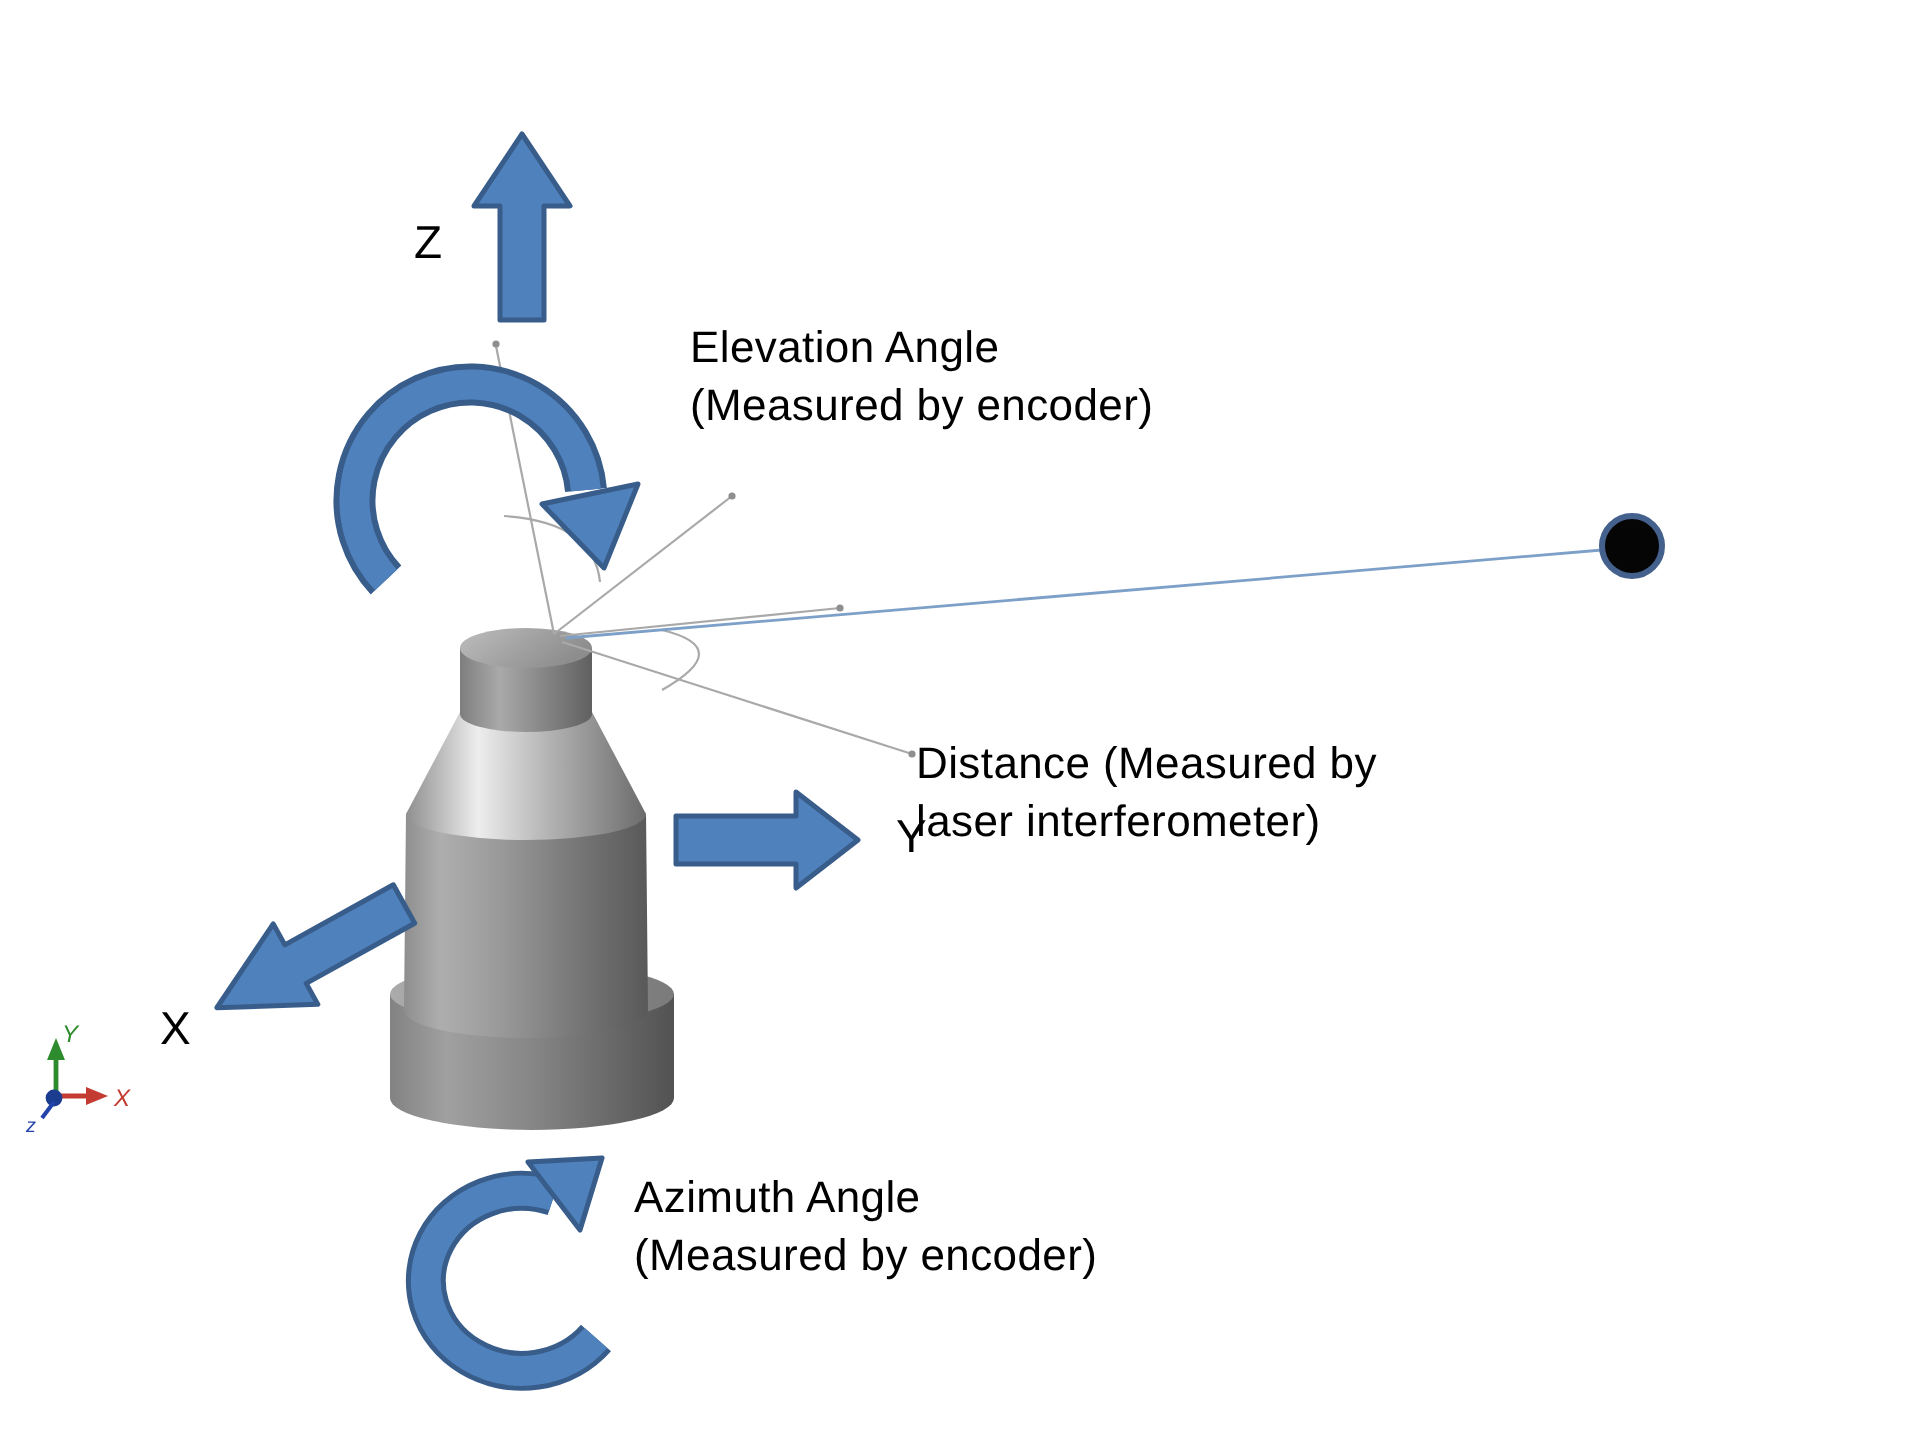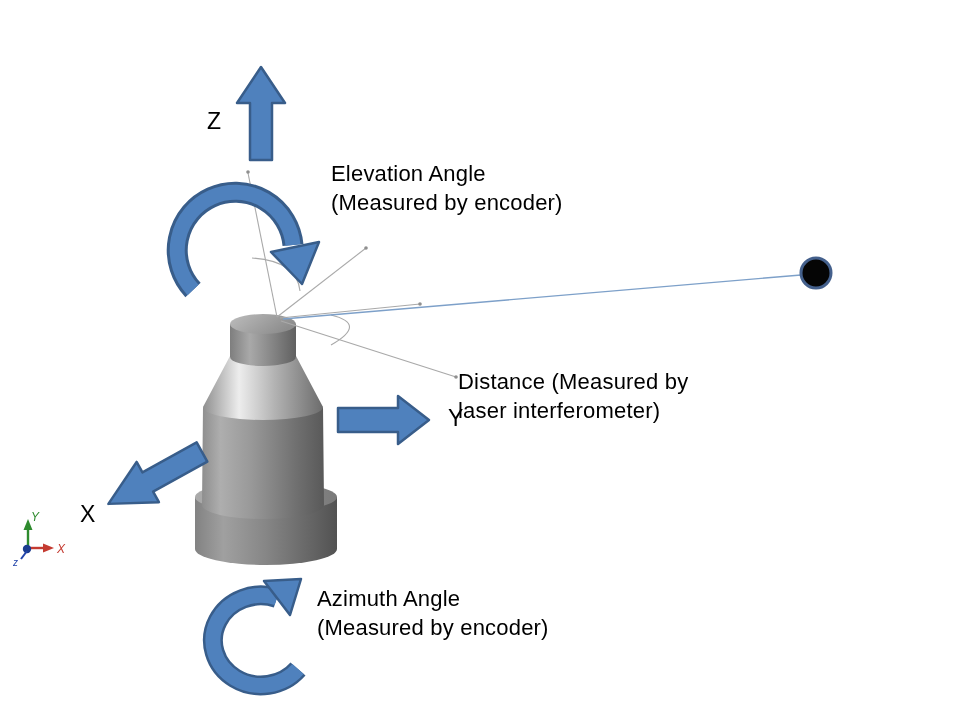--- a/index.html
+++ b/index.html
@@ -124,21 +124,21 @@
       <polygon fill="#c43b31" points="54,548 43,543.5 43,552.5"></polygon>
       <text class="triad-text" x="57" y="553" font-size="12" fill="#c43b31">X</text>
       <circle cx="27" cy="549" r="4.2" fill="#1b3c8f"></circle>
       <line class="triad-z" x1="27" y1="551" x2="21" y2="559"></line>
       <text class="triad-text" x="13" y="566" font-size="10" fill="#2244aa">z</text>
     </g>
   </svg>
 
   <div class="label axis-letter" style="left:207px;top:109px;">Z</div>
 
-  <div class="label" style="left:331px;top:159px;">Elevation Angle
+  <div class="label" style="left:345px;top:159px;">Elevation Angle
 (Measured by encoder)</div>
 
 
   <div class="label" style="left:458px;top:319px;margin-top:48px;">Distance (Measured by
 laser interferometer)</div>
 
   <div class="label axis-letter" style="left:448px;top:406px;">Y</div>
 
   <div class="label axis-letter" style="left:80px;top:502px;">X</div>
 

